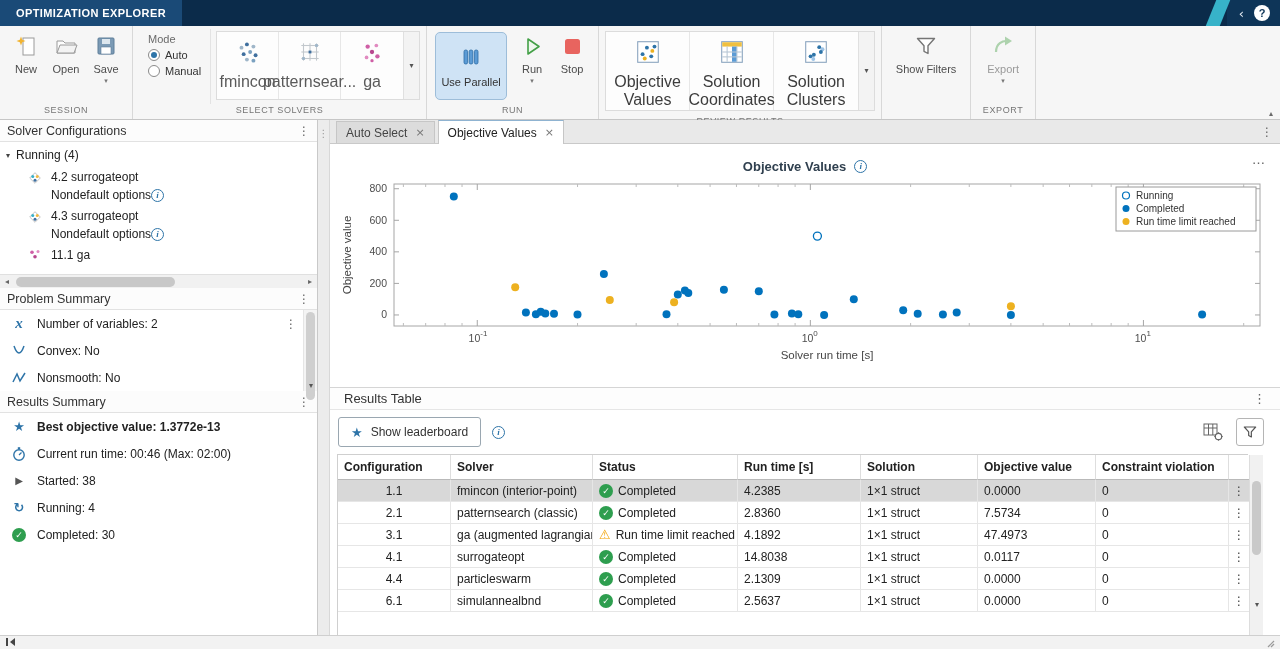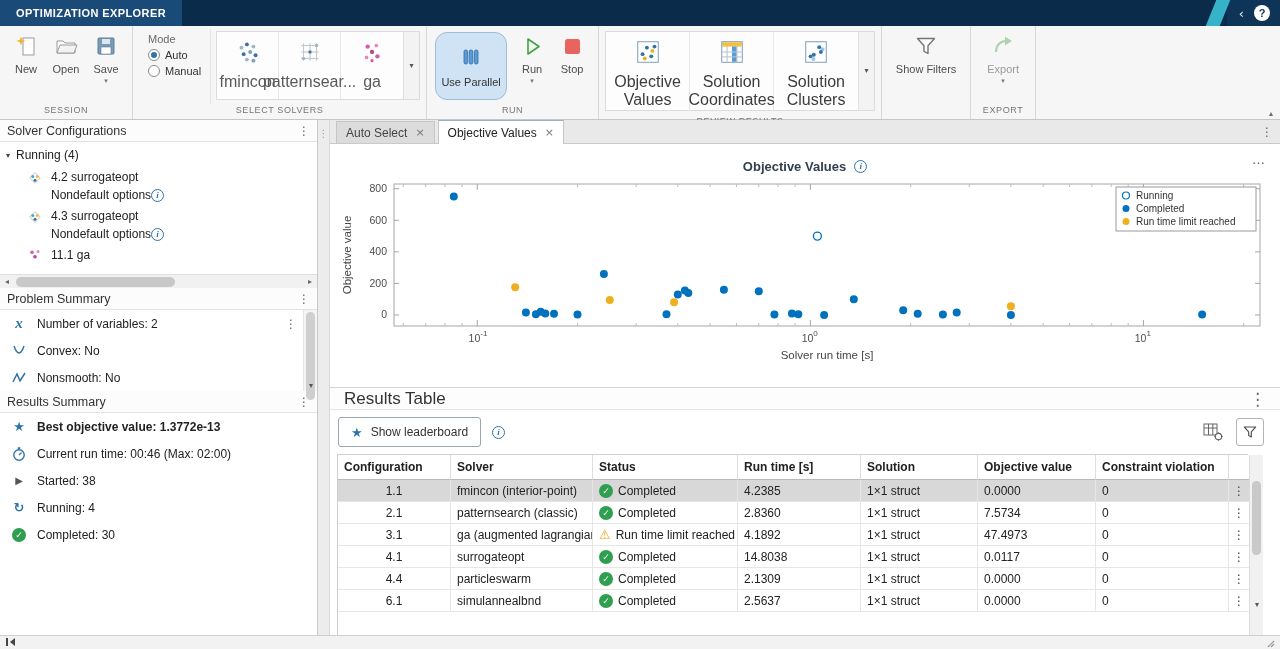--- a/index.html
+++ b/index.html
@@ -27,21 +27,21 @@
 .rbtn.disabled{color:#9a9a9a}
 .mode{display:flex;flex-direction:column;padding:4px 9px 0 9px;gap:4px;font-size:11px;color:#6a6a6a;border-right:1px solid #e3e3e3;margin-right:5px}
 .radio{display:flex;align-items:center;gap:5px;color:#333}
 .radio-dot{width:12px;height:12px;border:1px solid #8a8a8a;border-radius:50%;position:relative;background:#fff;flex:0 0 auto}
 .radio-dot.sel::after{content:"";position:absolute;inset:2px;background:#2e74a8;border-radius:50%}
 .gallery{display:flex;align-items:stretch;margin:2px 0 4px 0;border:1px solid #dcdcdc;background:#fdfdfd}
 .gal-item{width:62px;display:flex;flex-direction:column;align-items:center;padding-top:7px;gap:4px;border-right:1px solid #e7e7e7;font-size:16px;color:#5a5a5a}
 .gal-item.wide{width:84px;color:#3c3c3c}
 .gal-item .two-line{text-align:center;line-height:1.15}
 .gal-drop{width:16px;display:flex;align-items:center;justify-content:center;color:#555;font-size:8px;background:#f3f3f3;border-left:1px solid #e0e0e0}
-.use-parallel{width:72px;margin:3px 5px 4px 2px;border:1px solid #9dbdd9;background:#cfe3f5;border-radius:12px;display:flex;flex-direction:column;align-items:center;justify-content:center;gap:5px;font-size:11px;color:#333}
+.use-parallel{width:72px;margin:3px 5px 4px 2px;border:1px solid #9dbdd9;background:#cfe3f5;border-radius:5px;display:flex;flex-direction:column;align-items:center;justify-content:center;gap:5px;font-size:11px;color:#333}
 .ribbon-collapse{position:absolute;right:7px;bottom:1px;font-size:8px;color:#6b6b6b}
 
 
 .content{flex:1;display:flex;min-height:0}
 .sidebar{width:318px;background:#fff;border-right:1px solid #c9c9c9;display:flex;flex-direction:column;position:relative;flex:0 0 auto}
 .gutter{width:12px;background:#ececec;border-right:1px solid #d8d8d8;display:flex;justify-content:center;padding-top:8px;color:#9a9a9a;font-size:10px;flex:0 0 auto}
 .main{flex:1;display:flex;flex-direction:column;background:#fff;min-width:0}
 
 .sb-header{height:22px;display:flex;align-items:center;padding:0 7px;border-bottom:1px solid #e2e2e2;background:#fcfcfc;font-size:12.5px;color:#333;flex:0 0 auto}
 .sb-header .kebab{margin-left:auto;color:#666;font-size:12px}
@@ -88,21 +88,21 @@
 .chart-title{font-weight:bold;color:#30404f;font-size:13px}
 .more{position:absolute;right:14px;top:8px;color:#666;letter-spacing:1px;font-size:13px}
 #chart-svg{display:block;margin:0 auto}
 #chart-svg text{font-family:"Liberation Sans","DejaVu Sans",sans-serif;fill:#4d4d4d}
 #chart-svg .tick{font-size:10.5px}
 #chart-svg .tick-exp{font-size:8px}
 #chart-svg .axis-label{font-size:11.5px;fill:#464646}
 #chart-svg .legend-text{font-size:10px;fill:#333}
 
 
-.rt-hdrbar{height:22px;display:flex;align-items:center;padding:0 14px;border-bottom:1px solid #e6e6e6;background:#fdfdfd;font-size:17px;color:#333;flex:0 0 auto}
+.rt-hdrbar{height:22px;display:flex;align-items:center;padding:0 14px;border-bottom:1px solid #e6e6e6;background:#fdfdfd;font-size:13px;color:#333;flex:0 0 auto}
 .rt-hdrbar .kebab{margin-left:auto;color:#666}
 .rt-toolbar{height:44px;display:flex;align-items:center;gap:11px;padding:0 16px 0 8px;flex:0 0 auto}
 .lb-btn{display:flex;align-items:center;gap:8px;height:30px;padding:0 12px;border:1px solid #9aa7b1;border-radius:3px;background:#fff;font-size:12px;color:#333}
 .lb-star{color:#2e74a8;font-size:13px}
 .rt-tools{margin-left:auto;display:flex;align-items:center;gap:9px}
 .tool-btn{width:28px;height:28px;display:flex;align-items:center;justify-content:center}
 .tool-btn.bordered{border:1px solid #b5b5b5;border-radius:3px}
 
 .rt-table{flex:1;margin-left:7px;position:relative;min-height:0;width:911px;border-left:1px solid #cfcfcf;border-top:1px solid #cfcfcf}
 .thead,.tr{display:grid;grid-template-columns:113px 142px 145px 123px 117px 118px 133px 20px}

